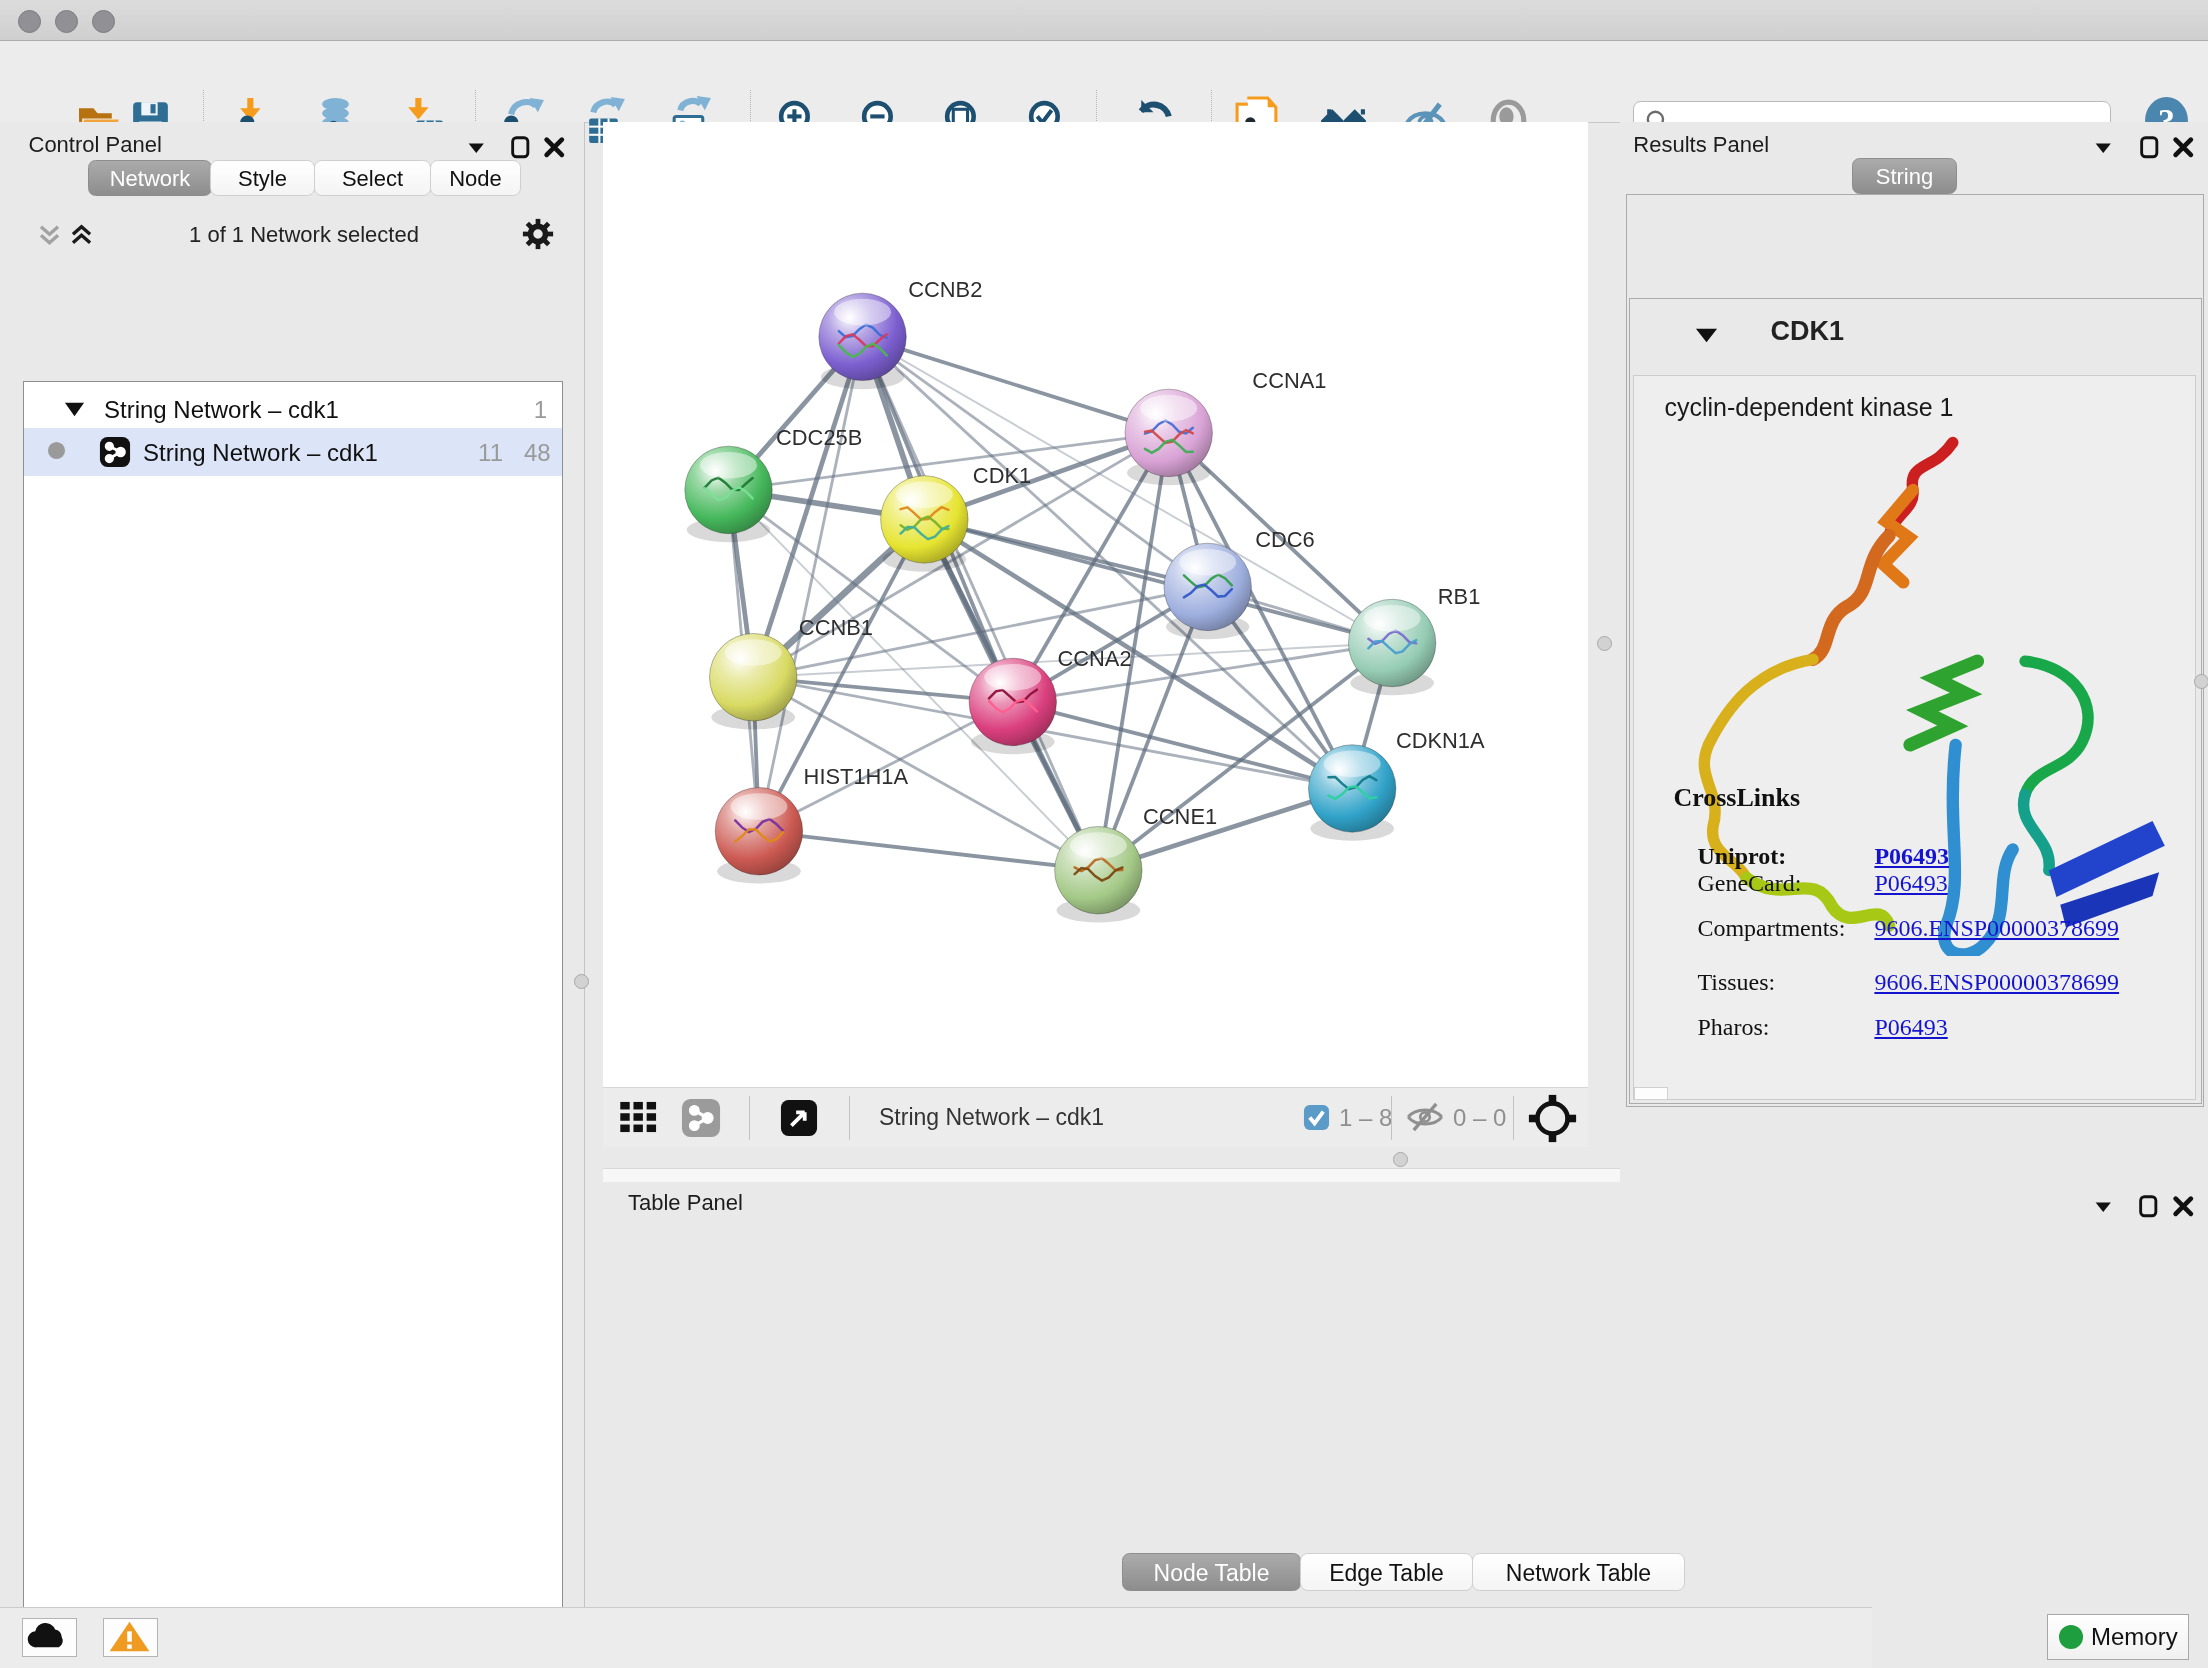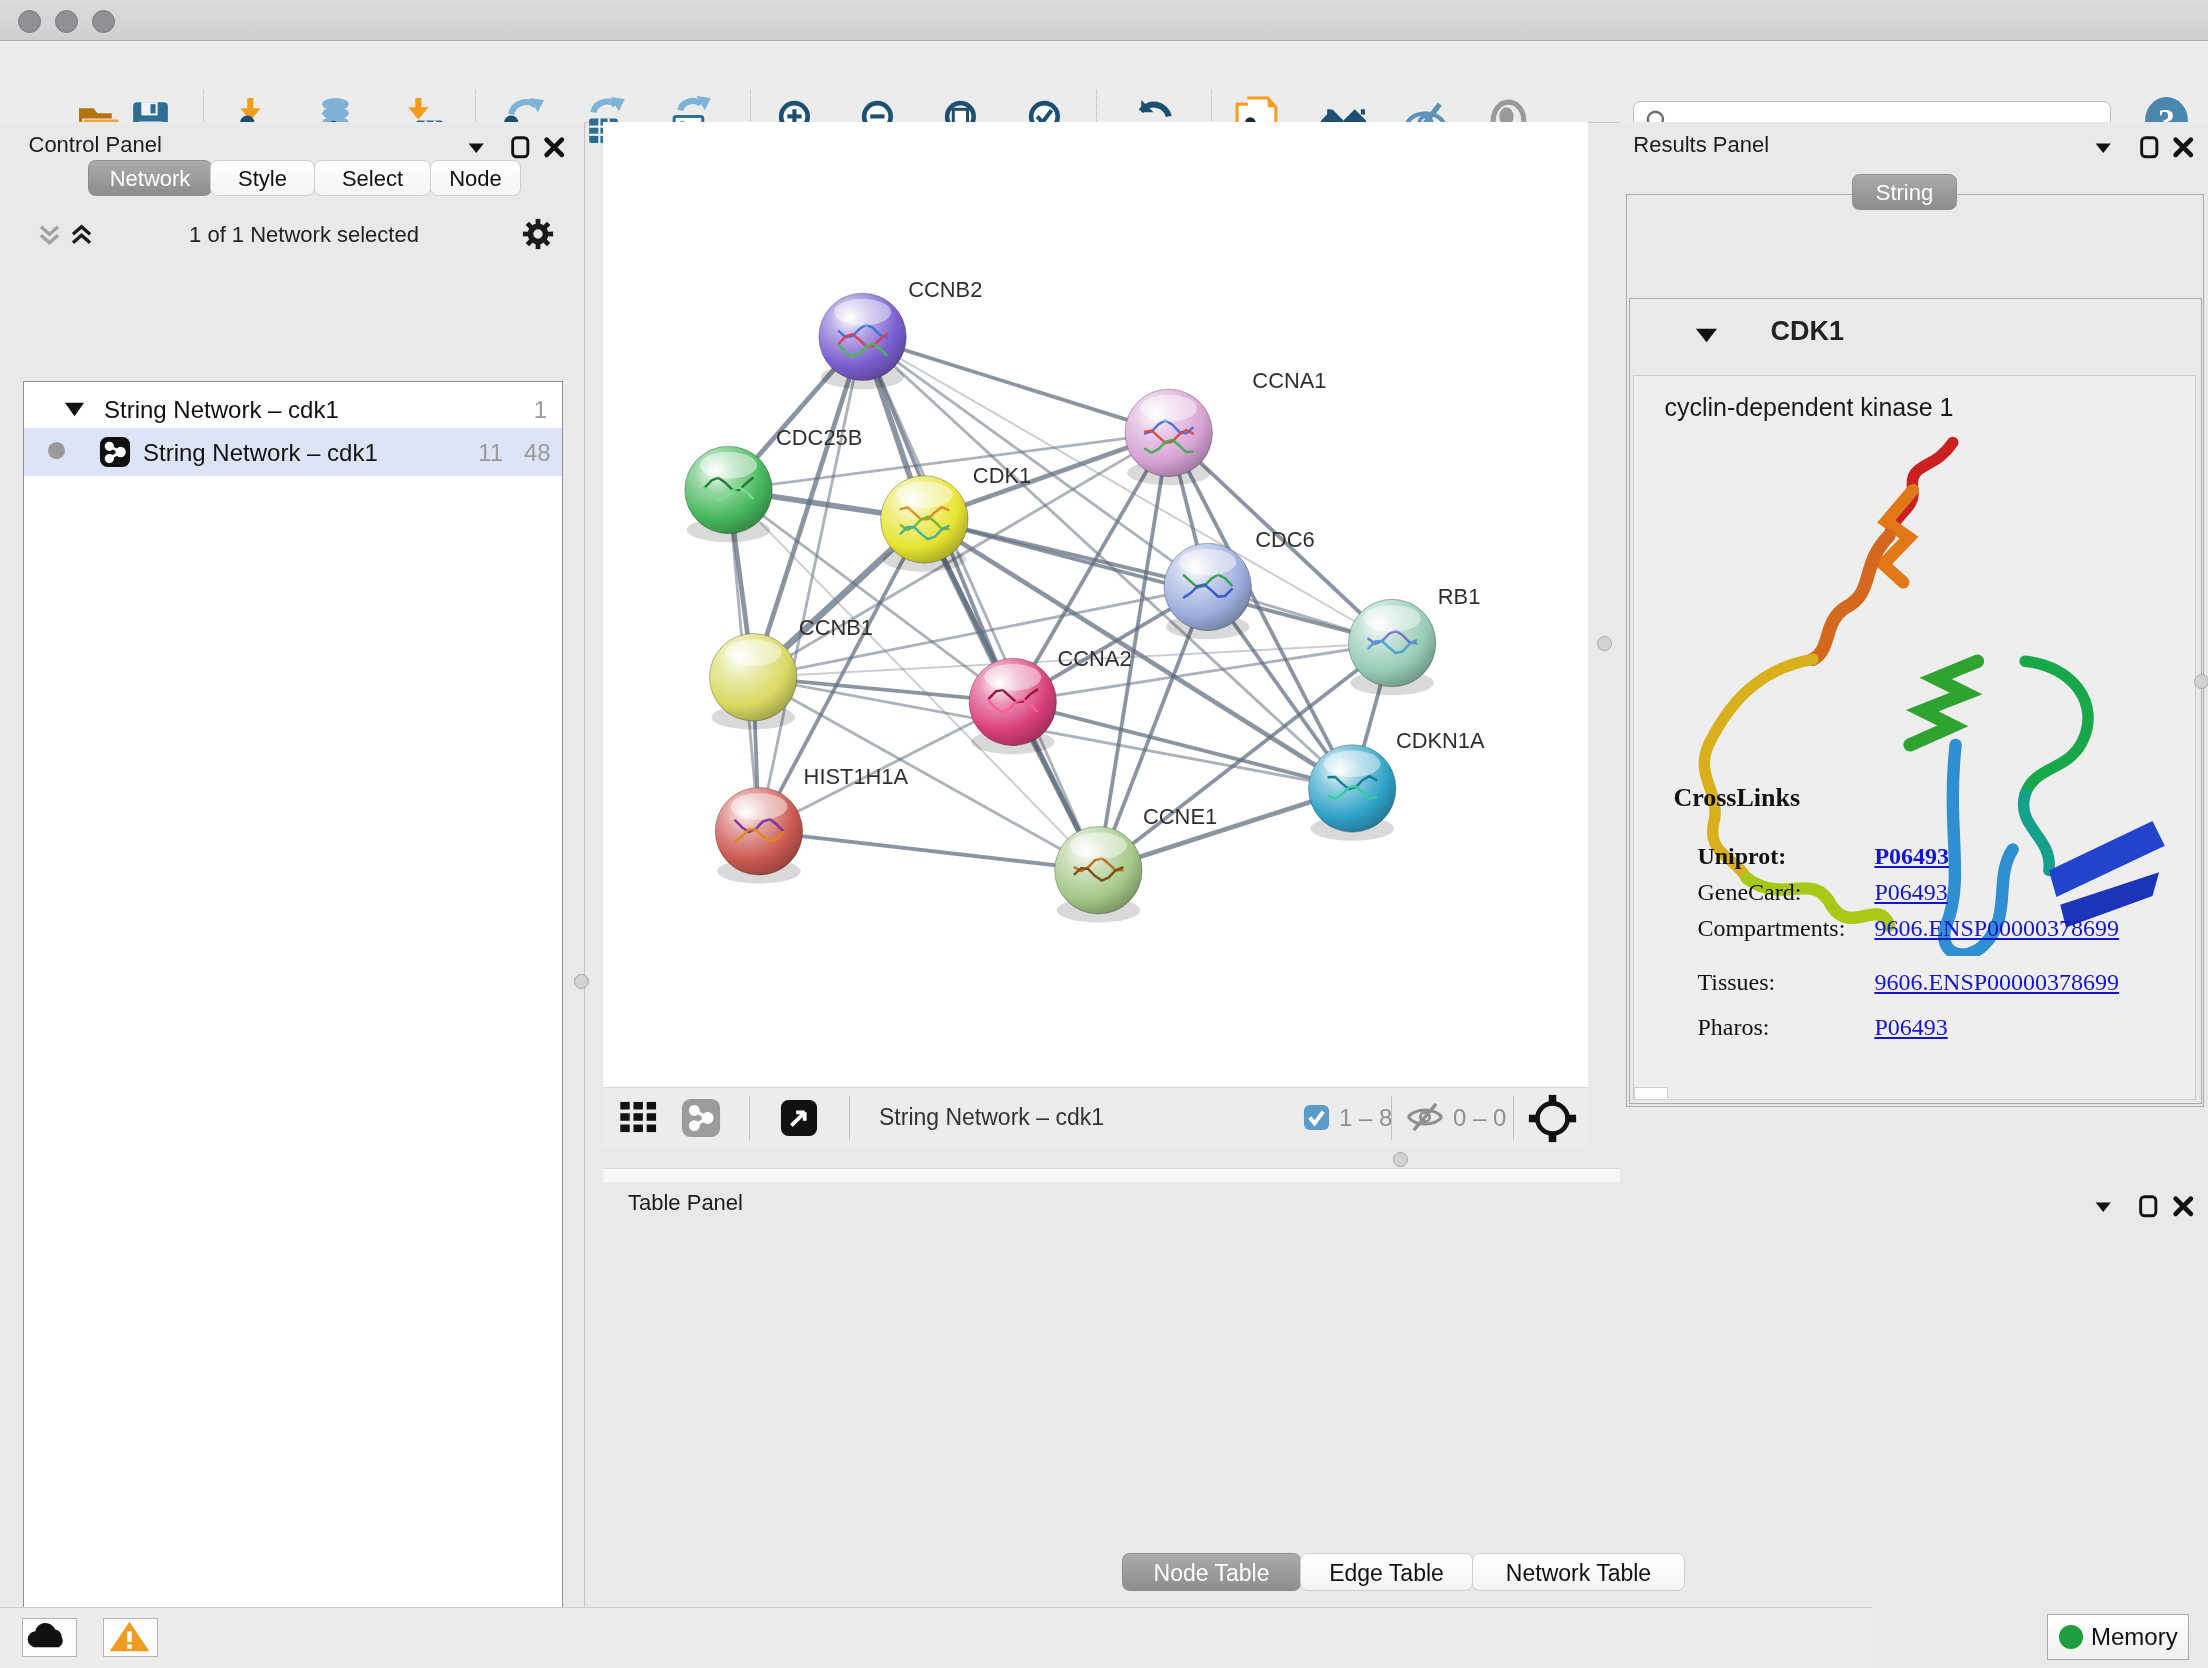--- a/index.html
+++ b/index.html
@@ -563,21 +563,21 @@
   <svg class="abs picon" style="left:469px;top:11.4px" viewBox="0 0 30 30">
       <path d="M7 11h16l-8 10z" fill="#111"></path>
     </svg>
   <svg class="abs picon" style="left:515px;top:11.4px" viewBox="0 0 30 30">
       <rect x="7" y="5" width="16" height="20" rx="4" fill="none" stroke="#111" stroke-width="3"></rect>
     </svg>
   <svg class="abs picon" style="left:549px;top:11.4px" viewBox="0 0 30 30">
       <path d="M7 7l16 16M23 7L7 23" stroke="#111" stroke-width="5" stroke-linecap="round"></path>
     </svg>
 
-  <div class="tab sel" style="left:232px;top:52px;width:105px;z-index:3">String</div>
+  <div class="tab sel" style="left:232px;top:36px;width:105px;z-index:3">String</div>
 
   <div class="rbox" style="left:5.7px;top:72px;width:576px;height:911px"></div>
 
   <div class="rbox" style="left:8.6px;top:176px;width:571px;height:804px">
     <svg class="abs" style="left:63px;top:25px" width="27" height="23" viewBox="0 0 28 24">
         <path d="M3 5h22l-11 14z" fill="#111"></path>
       </svg>
     <div class="abs" style="left:141px;top:17px;font-size:27px;font-weight:bold">CDK1</div>
     <div class="abs" style="left:3.8px;top:76px;width:561px;height:723px;background:#eeeeee;border:1px solid #cccccc">
       <div class="abs" style="left:30px;top:17px;font-size:25px;color:#1a1a1a">cyclin-dependent kinase 1</div>
@@ -595,21 +595,21 @@
         </g>
         <path d="M396 460 L505 408 L518 434 L404 488 Z" fill="#2244cc"></path>
         <path d="M408 496 L512 462 L505 487 L414 520 Z" fill="#1a35b8"></path>
       </svg>
       <div class="abs serif" style="left:39px;top:407px;font-size:26px;font-weight:bold;color:#111">CrossLinks</div>
       <div id="crosslinks" class="abs" style="left:63px;top:449px;width:476px">
           <div style="display: flex; height: 45px; align-items: flex-end; font-weight: bold;">
             <span class="serif xl-label" style="width: 177px;">Uniprot:</span>
             <a class="serif xl-link" href="#">P06493</a>
           </div>
-          <div style="display: flex; height: 45px; align-items: center;">
+          <div style="display: flex; height: 45px; align-items: flex-start;">
             <span class="serif xl-label" style="width: 177px;">GeneCard:</span>
             <a class="serif xl-link" href="#">P06493</a>
           </div>
           <div style="display: flex; height: 45px; align-items: flex-start;">
             <span class="serif xl-label" style="width: 177px;">Compartments:</span>
             <a class="serif xl-link" href="#">9606.ENSP00000378699</a>
           </div>
           <div style="display: flex; height: 45px; align-items: center;">
             <span class="serif xl-label" style="width: 177px;">Tissues:</span>
             <a class="serif xl-link" href="#">9606.ENSP00000378699</a>

